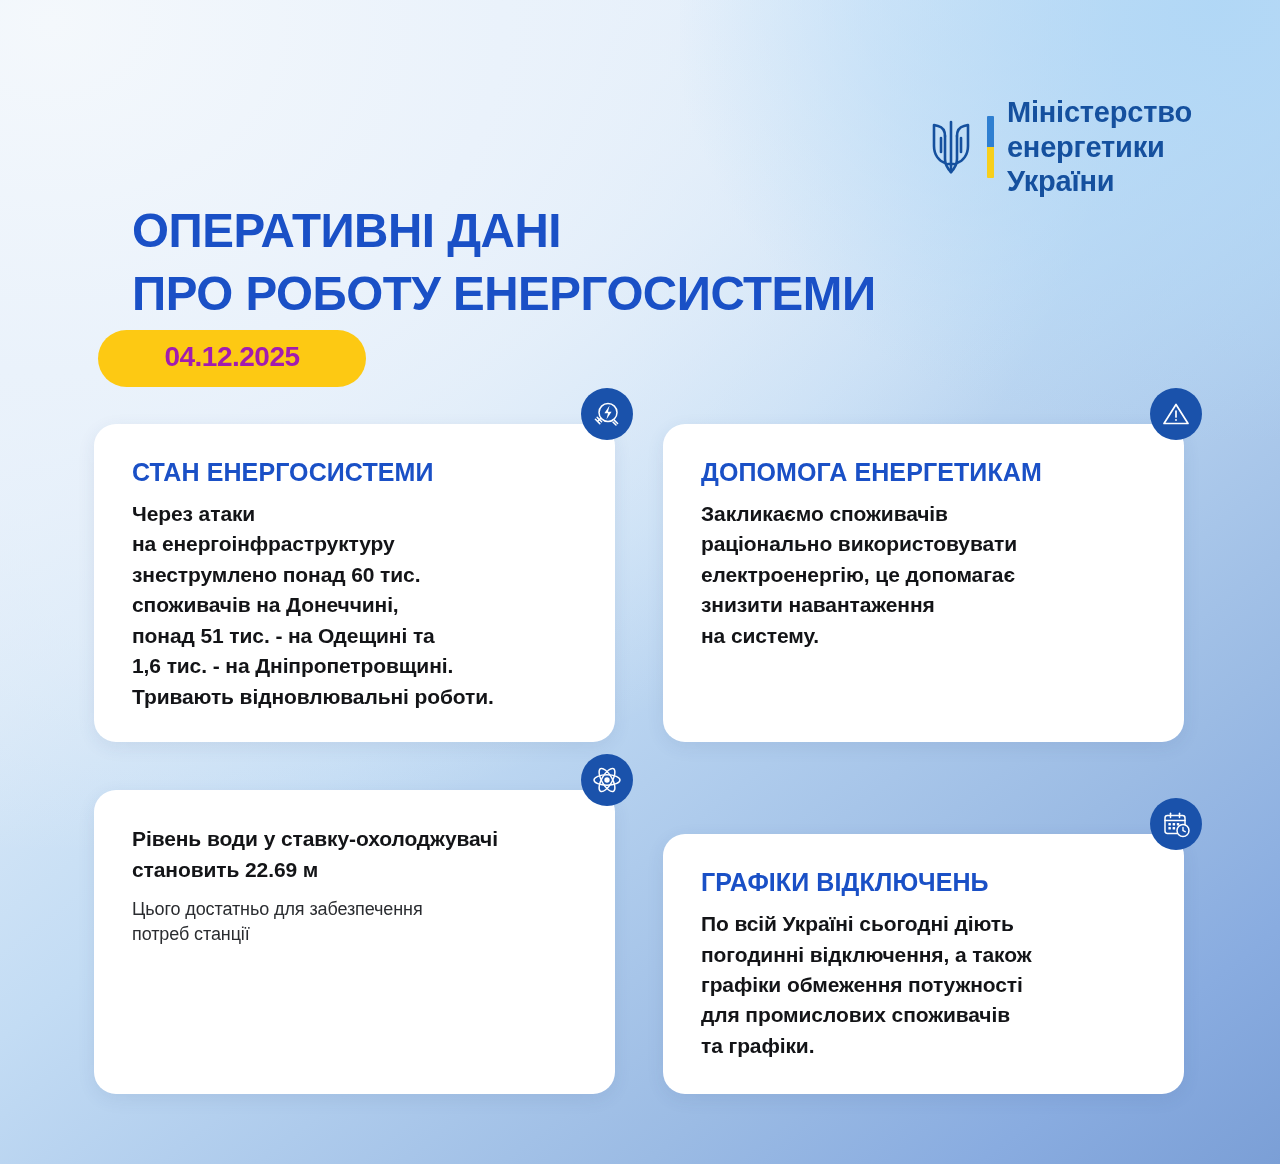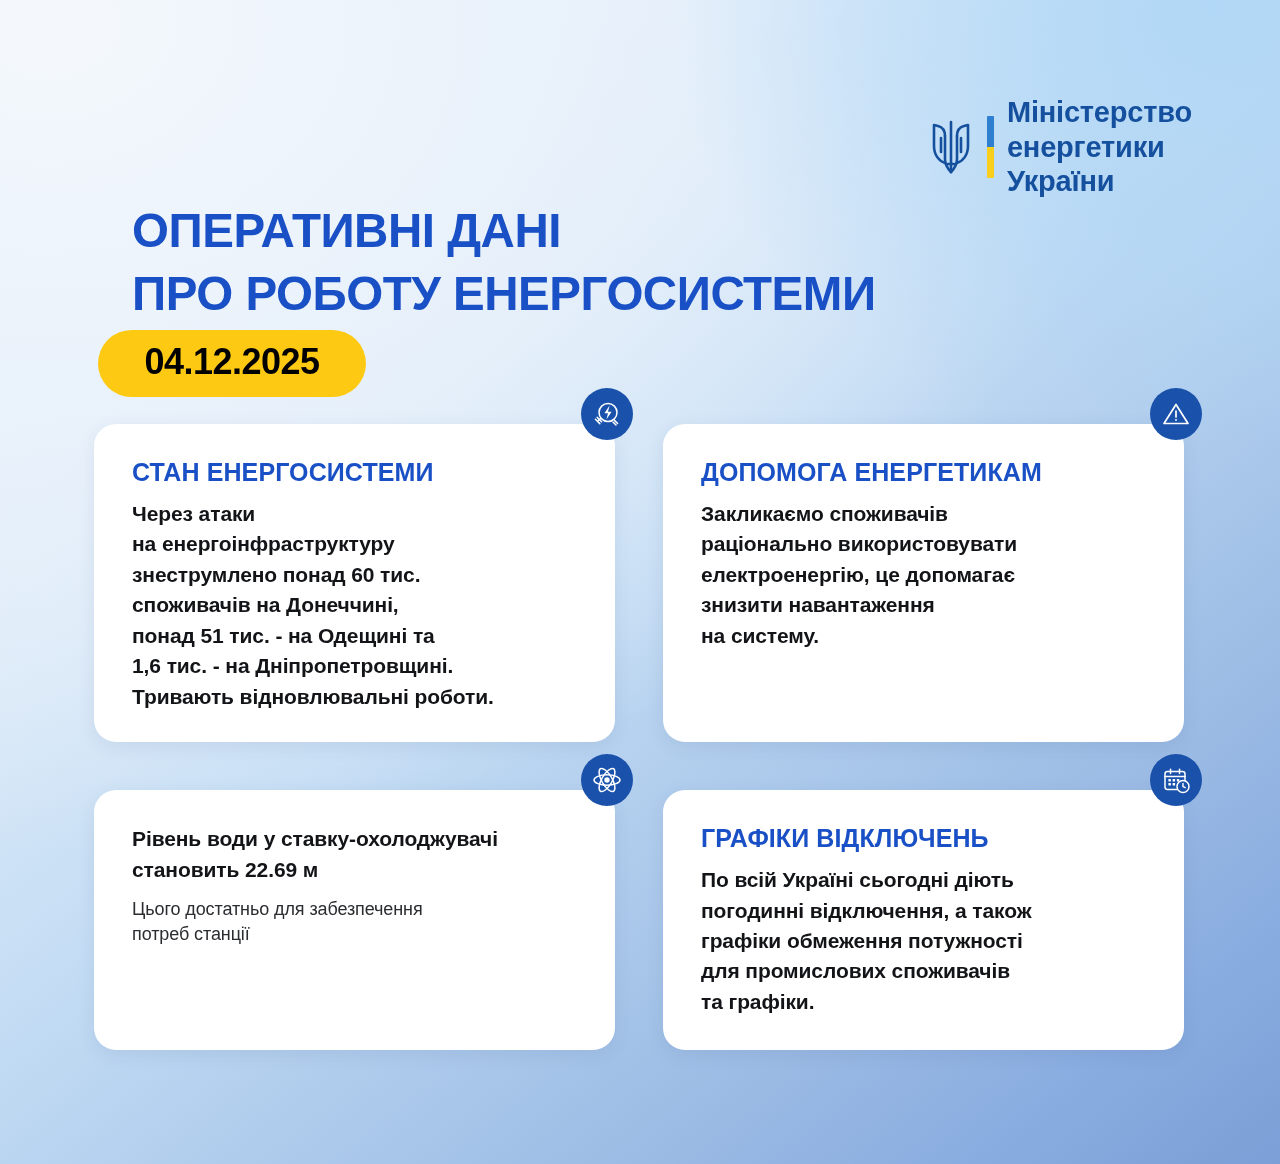--- a/index.html
+++ b/index.html
@@ -98,24 +98,24 @@
   .date-pill {
     position: absolute;
     left: 98px;
     top: 330px;
     min-width: 268px;
     padding: 11px 34px 14px;
     box-sizing: border-box;
     background: #fdc913;
     border-radius: 40px;
     text-align: center;
-    font-size: 36px;
+    font-size: 28px;
     font-weight: 700;
     letter-spacing: -0.5px;
-    color: #000000;
+    color: #a21caf;
   }
 
   
   .grid {
     position: absolute;
     left: 94px;
     top: 424px;
     width: 1086px;
     display: grid;
     grid-template-columns: 521px 521px;
@@ -129,21 +129,21 @@
     background: #ffffff;
     border-radius: 22px;
     padding: 34px 36px 30px 38px;
     box-sizing: border-box;
     box-shadow: 0 5px 18px rgba(40,70,120,0.09);
   }
 
   .card--state     { min-height: 316px; }
   .card--help      { min-height: 316px; }
   .card--zaes      { min-height: 260px; }
-  .card--schedules { min-height: 260px; }
+  .card--schedules { min-height: 260px; margin-top: 44px; }
 
   .card-badge {
     position: absolute;
     top: -36px;
     right: -18px;
     width: 52px;
     height: 52px;
     border-radius: 50%;
     background: #1a52ab;
     display: flex;

